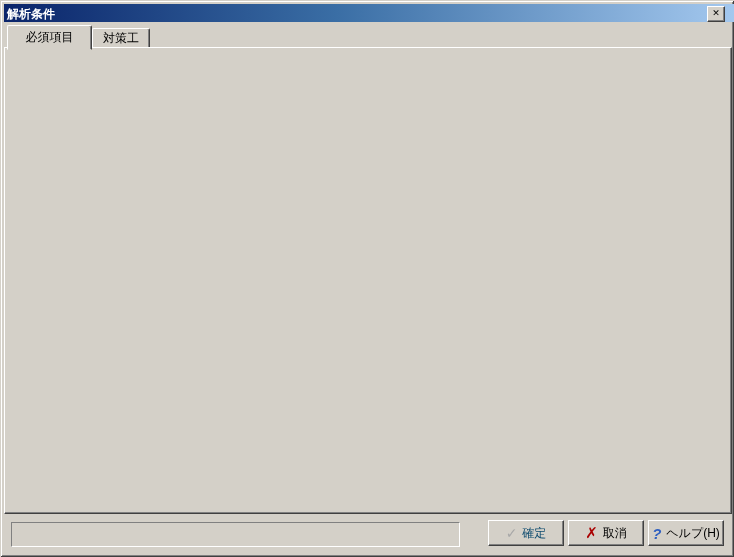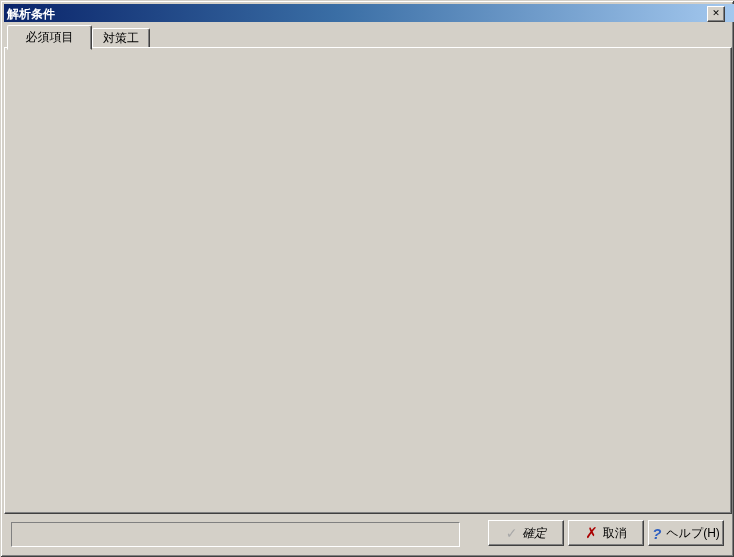--- a/index.html
+++ b/index.html
@@ -32,21 +32,21 @@
     border-radius:2px 2px 0 0;text-align:center;
   }
   .tab.active{left:7px;top:25px;width:83px;height:23px;line-height:23px;z-index:3;}
   .tab.inactive{left:92px;top:28px;width:56px;height:19px;line-height:19px;z-index:1;border-bottom:none;}
   .page{
     position:absolute;left:4px;top:47px;width:726px;height:465px;background:#d4d0c8;
     border:1px solid;border-color:#ffffff #404040 #404040 #ffffff;
     box-shadow:inset -1px -1px 0 #808080;z-index:2;
   }
   .lbl{position:absolute;white-space:nowrap;line-height:14px;}
-  .dis{color:#000000;font-style:italic;}
+  .dis{color:#0c4a6e;}
   .groupbox{
     position:absolute;border:1px solid #808080;
     box-shadow:inset 1px 1px 0 #ffffff, inset -1px -1px 0 #ffffff, 1px 1px 0 #ffffff;
   }
   .legend{position:absolute;top:-8px;left:7px;background:#d4d0c8;padding:0 3px;line-height:14px;white-space:nowrap;}
   .sunken{
     background:#ffffff;border:1px solid;border-color:#808080 #ffffff #ffffff #808080;
     box-shadow:inset 1px 1px 0 #404040;
   }
   .field{position:absolute;text-align:right;padding:2px 4px 0 0;box-sizing:border-box;}

